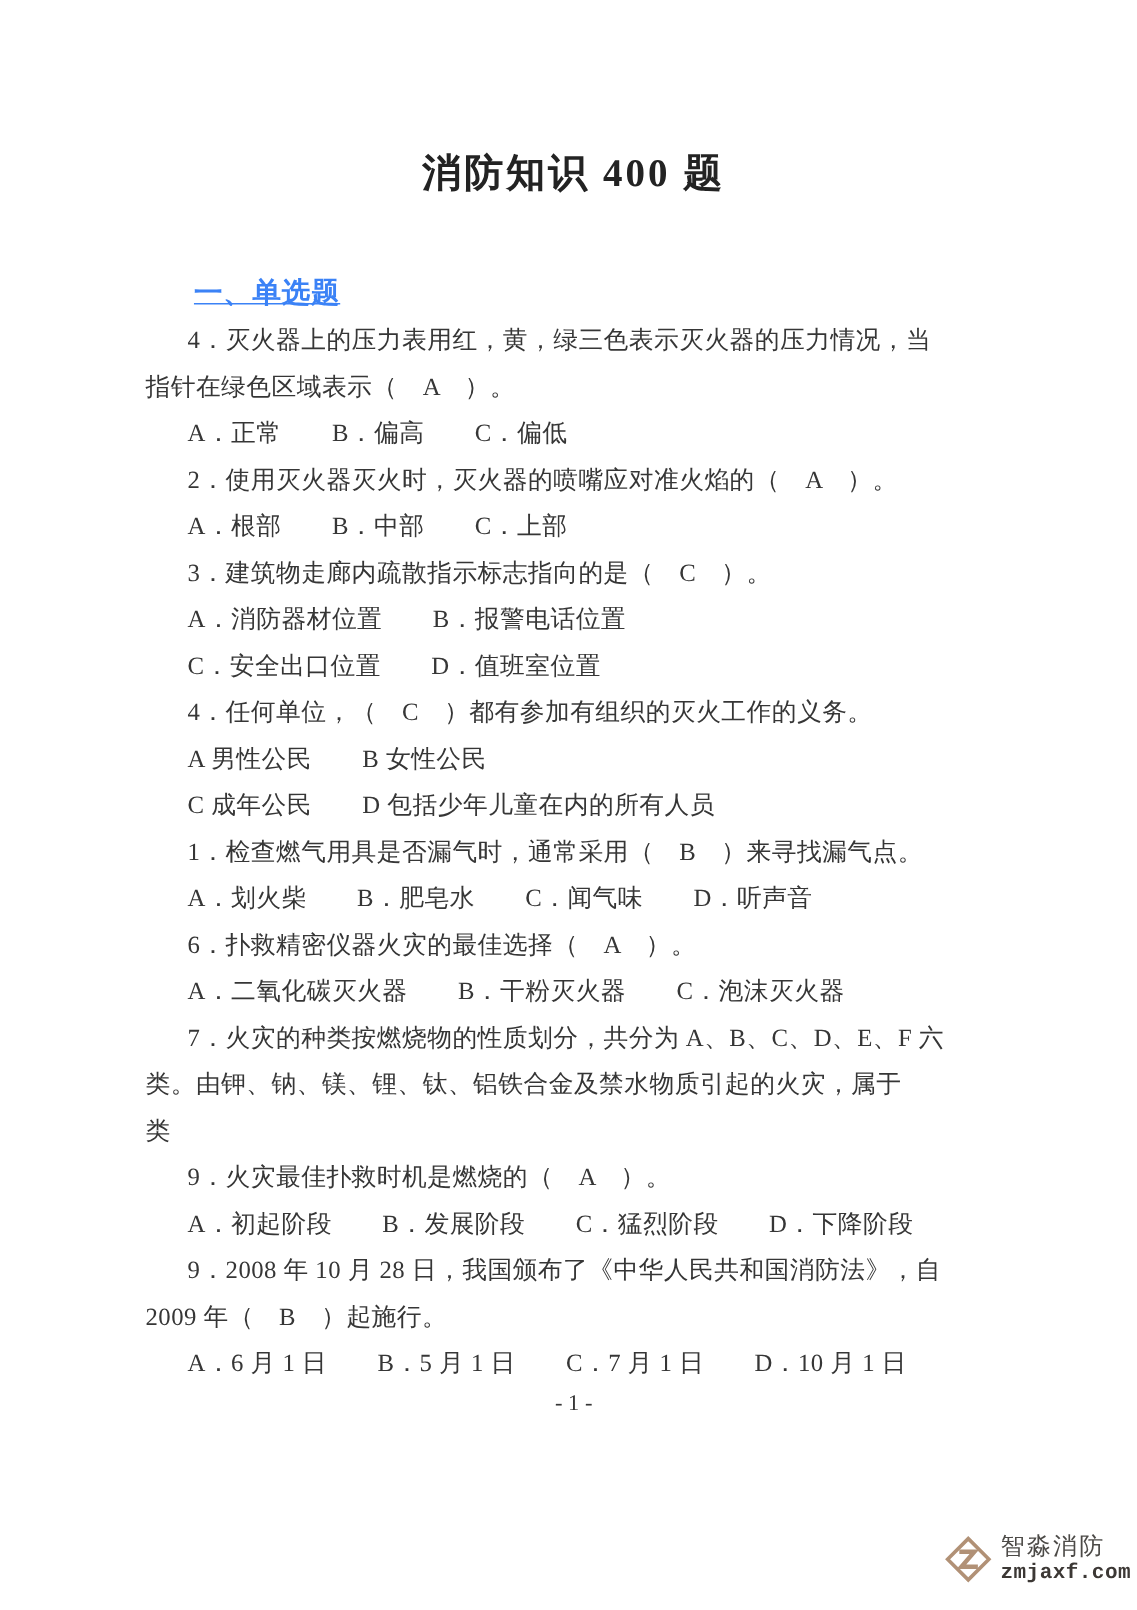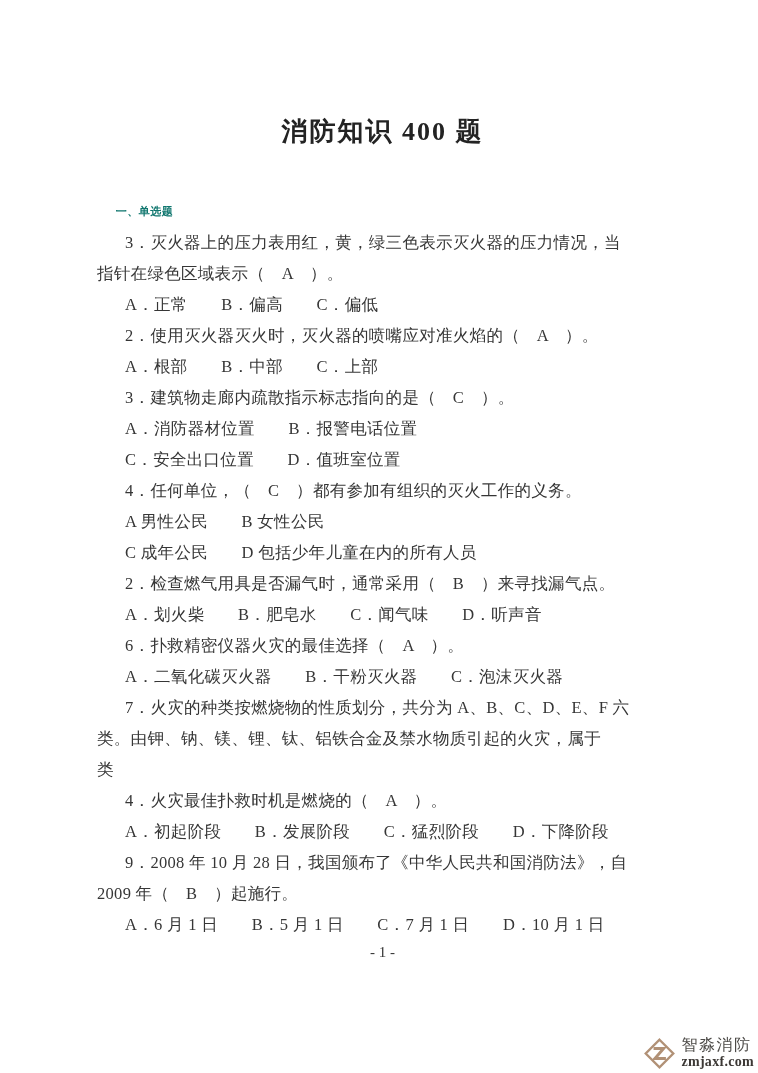--- a/index.html
+++ b/index.html
@@ -11,40 +11,41 @@
     width: 758px;
     height: 1073px;
     position: relative;
     font-family: "Liberation Serif", "DejaVu Serif", serif;
     color: #353535;
     overflow: hidden;
   }
   .page {
     position: absolute;
     inset: 0;
-    padding: 16px 90px 0 97px;
+    padding: 0 90px 0 97px;
     box-sizing: border-box;
   }
   .title {
     margin: 96px 0 0 0;
     text-align: center;
     font-size: 26px;
     font-weight: bold;
     color: #232323;
     letter-spacing: 2px;
     line-height: 40px;
   }
   .section-heading {
     margin: 44px 0 0 0;
-    font-size: 11px;
+    font-size: 19px;
     font-weight: bold;
-    color: #0f766e;
+    color: #3b82f6;
     line-height: 31px;
     text-indent: 1.7em;
     letter-spacing: 0.5px;
+    text-decoration: underline;
   }
   .body-lines {
     margin: 0;
   }
   .line {
     margin: 0;
     font-size: 16.5px;
     line-height: 31px;
     white-space: pre;
     color: #363636;
@@ -55,25 +56,25 @@
   }
   .page-footer {
     text-align: center;
     font-size: 15px;
     margin-top: 4px;
     color: #363636;
   }
   .watermark {
     position: absolute;
     right: 4px;
-    bottom: 3px;
+    bottom: 17px;
     display: flex;
-    align-items: flex-start;
+    align-items: flex-end;
     gap: 5px;
-    font-family: Liberation Serif, serif;
+    font-family: Liberation Mono, monospace;
   }
   .wm-logo {
     display: inline-flex;
     width: 33px;
     height: 33px;
   }
   .wm-text {
     display: flex;
     flex-direction: column;
     align-items: flex-start;
@@ -95,39 +96,39 @@
 </head>
 <body>
 
 <div class="page">
 
   <h1 class="title">消防知识 400 题</h1>
 
   <h2 class="section-heading">一、单选题</h2>
 
   <div class="body-lines" id="lines-container">
-      <p class="line indent">3．灭火器上的压力表用红，黄，绿三色表示灭火器的压力情况，当</p>
+      <p class="line indent">4．灭火器上的压力表用红，黄，绿三色表示灭火器的压力情况，当</p>
       <p class="line">指针在绿色区域表示（　A　）。</p>
       <p class="line indent">A．正常　　B．偏高　　C．偏低</p>
       <p class="line indent">2．使用灭火器灭火时，灭火器的喷嘴应对准火焰的（　A　）。</p>
       <p class="line indent">A．根部　　B．中部　　C．上部</p>
       <p class="line indent">3．建筑物走廊内疏散指示标志指向的是（　C　）。</p>
       <p class="line indent">A．消防器材位置　　B．报警电话位置</p>
       <p class="line indent">C．安全出口位置　　D．值班室位置</p>
       <p class="line indent">4．任何单位，（　C　）都有参加有组织的灭火工作的义务。</p>
       <p class="line indent">A 男性公民　　B 女性公民</p>
       <p class="line indent">C 成年公民　　D 包括少年儿童在内的所有人员</p>
-      <p class="line indent">2．检查燃气用具是否漏气时，通常采用（　B　）来寻找漏气点。</p>
+      <p class="line indent">1．检查燃气用具是否漏气时，通常采用（　B　）来寻找漏气点。</p>
       <p class="line indent">A．划火柴　　B．肥皂水　　C．闻气味　　D．听声音</p>
       <p class="line indent">6．扑救精密仪器火灾的最佳选择（　A　）。</p>
       <p class="line indent">A．二氧化碳灭火器　　B．干粉灭火器　　C．泡沫灭火器</p>
       <p class="line indent">7．火灾的种类按燃烧物的性质划分，共分为 A、B、C、D、E、F 六</p>
       <p class="line">类。由钾、钠、镁、锂、钛、铝铁合金及禁水物质引起的火灾，属于</p>
       <p class="line">类</p>
-      <p class="line indent">4．火灾最佳扑救时机是燃烧的（　A　）。</p>
+      <p class="line indent">9．火灾最佳扑救时机是燃烧的（　A　）。</p>
       <p class="line indent">A．初起阶段　　B．发展阶段　　C．猛烈阶段　　D．下降阶段</p>
       <p class="line indent">9．2008 年 10 月 28 日，我国颁布了《中华人民共和国消防法》，自</p>
       <p class="line">2009 年（　B　）起施行。</p>
       <p class="line indent">A．6 月 1 日　　B．5 月 1 日　　C．7 月 1 日　　D．10 月 1 日</p>
     </div>
 
   <div class="page-footer">- 1 -</div>
 
   <div class="watermark">
     <span class="wm-logo">

